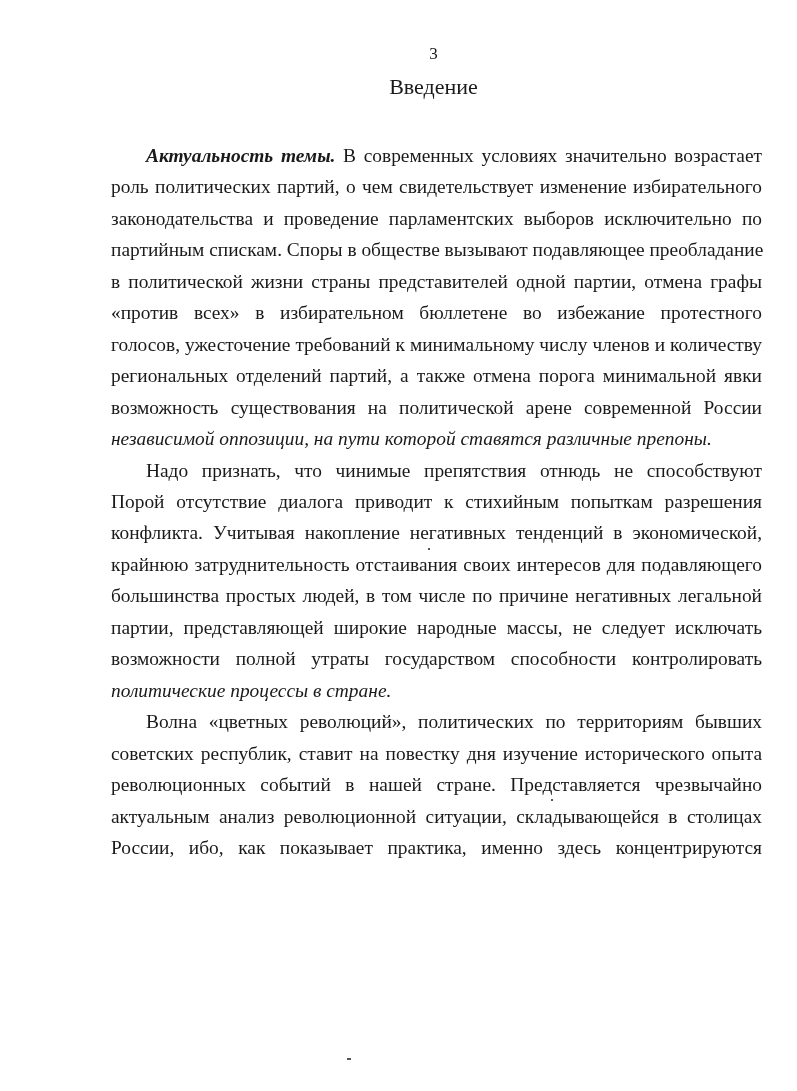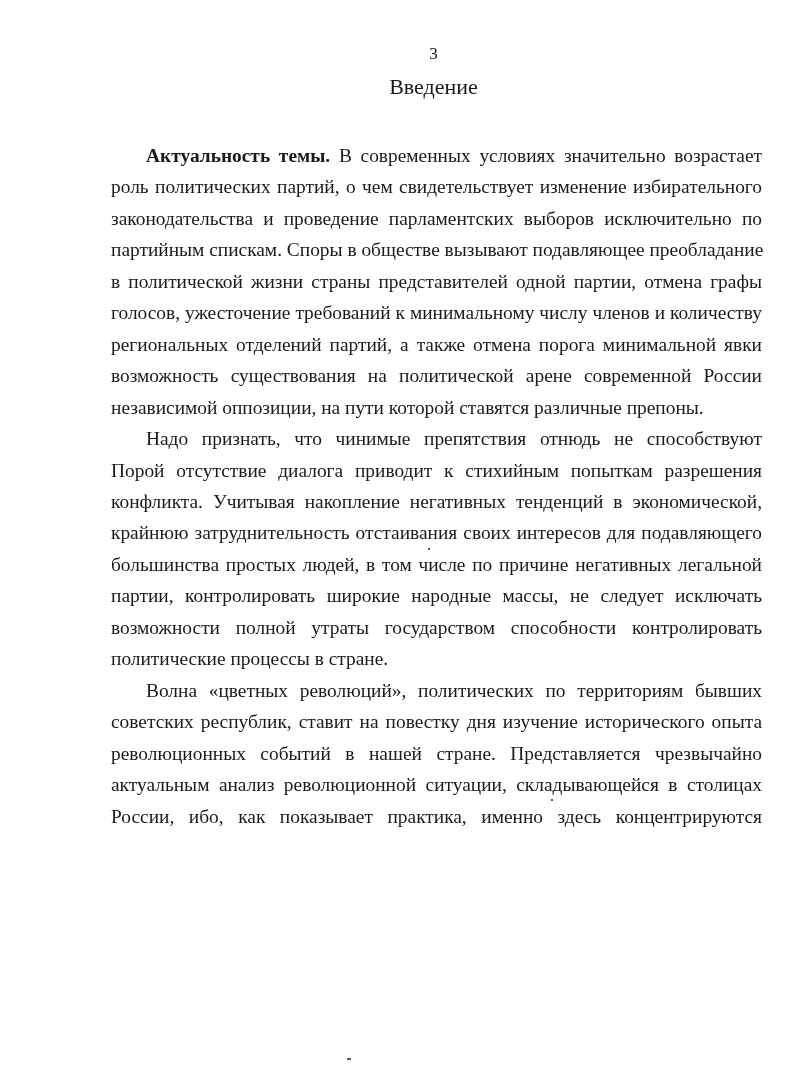--- a/index.html
+++ b/index.html
@@ -15,53 +15,54 @@
   }
   .heading {
     position: absolute; top: 74px; left: 0; width: 100%;
     text-align: center; font-size: 22px; padding-left: 70px; box-sizing: border-box;
   }
   .body {
     position: absolute; left: 111px; top: 140px; width: 651px;
     font-size: 19.4px; line-height: 31.45px;
   }
   .line { display: block; text-align: justify; text-align-last: justify; white-space: nowrap; }
-  .line.last { text-align-last: left; }
+  .line.last { text-align-last: left; font-style: italic; }
   .line.first { padding-left: 35px; }
-  .bi { font-weight: bold; }
+  .bi { font-weight: bold; font-style: italic; }
   .speck { position: absolute; width: 2px; height: 2px; background: #555; }
 </style>
 </head>
 <body>
 
 <div class="page">
   <div class="page-number">3</div>
   <div class="heading">Введение</div>
 
   <div class="body">
 
     <div>
       <span class="line first"><span class="bi">Актуальность темы.</span><span> В современных условиях значительно возрастает</span></span>
       <span class="line">роль политических партий, о чем свидетельствует изменение избирательного</span>
       <span class="line">законодательства и проведение парламентских выборов исключительно по</span>
       <span class="line">партийным спискам. Споры в обществе вызывают подавляющее преобладание</span>
       <span class="line">в политической жизни страны представителей одной партии, отмена графы</span>
+      <span class="line">«против всех» в избирательном бюллетене во избежание протестного</span>
       <span class="line">голосов, ужесточение требований к минимальному числу членов и количеству</span>
       <span class="line">региональных отделений партий, а также отмена порога минимальной явки</span>
       <span class="line">возможность существования на политической арене современной России</span>
       <span class="line last">независимой оппозиции, на пути которой ставятся различные препоны.</span>
     </div>
 
     <div>
       <span class="line first">Надо признать, что чинимые препятствия отнюдь не способствуют</span>
       <span class="line">Порой отсутствие диалога приводит к стихийным попыткам разрешения</span>
       <span class="line">конфликта. Учитывая накопление негативных тенденций в экономической,</span>
       <span class="line">крайнюю затруднительность отстаивания своих интересов для подавляющего</span>
       <span class="line">большинства простых людей, в том числе по причине негативных легальной</span>
-      <span class="line">партии, контролировать широкие народные массы, не следует исключать</span>
+      <span class="line">партии, представляющей широкие народные массы, не следует исключать</span>
       <span class="line">возможности полной утраты государством способности контролировать</span>
       <span class="line last">политические процессы в стране.</span>
     </div>
 
     <div>
       <span class="line first">Волна «цветных революций», политических по территориям бывших</span>
       <span class="line">советских республик, ставит на повестку дня изучение исторического опыта</span>
       <span class="line">революционных событий в нашей стране. Представляется чрезвычайно</span>
       <span class="line">актуальным анализ революционной ситуации, складывающейся в столицах</span>
       <span class="line">России, ибо, как показывает практика, именно здесь концентрируются</span>

